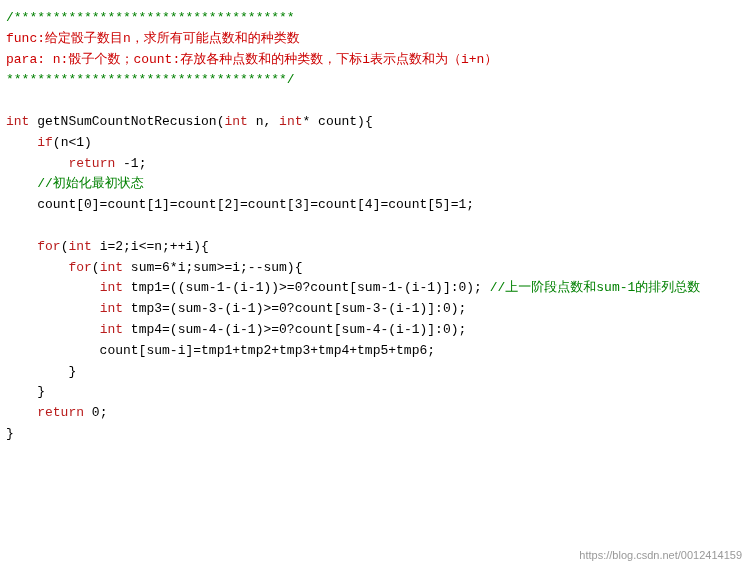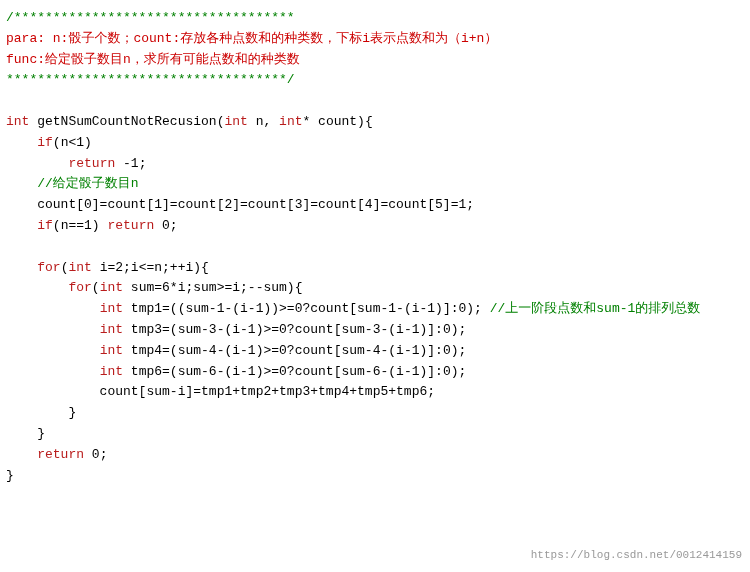--- a/index.html
+++ b/index.html
@@ -34,75 +34,73 @@
     }
     .normal {
       color: #000000;
     }
     .watermark {
       position: absolute;
       bottom: 8px;
       right: 8px;
       color: #999999;
       font-size: 11px;
-      font-family: Liberation Mono, monospace;
+      font-family: Liberation Sans, sans-serif;
     }
     .red-text {
       color: #cc0000;
     }
     .blue-text {
       color: #b91c1c;
     }
     .green-text {
       color: #008000;
     }
   </style>
 </head>
 <body>
 
 <div class="code-container">
 
   <span class="code-line"><span class="green-text">/************************************</span></span>
 
+  <span class="code-line"><span class="red-text">func:给定骰子数目n，求所有可能点数和的种类数</span></span>
+
   <span class="code-line"><span class="red-text">para: n:骰子个数；count:存放各种点数和的种类数，下标i表示点数和为（i+n）</span></span>
-
-  <span class="code-line"><span class="red-text">func:给定骰子数目n，求所有可能点数和的种类数</span></span>
 
 
   <span class="code-line"><span class="green-text">************************************/</span></span>
 
   <span class="code-line"> </span>
 
   <span class="code-line"><span class="blue-text">int</span><span class="normal"> getNSumCountNotRecusion(</span><span class="blue-text">int</span><span class="normal"> n, </span><span class="blue-text">int</span><span class="normal">* count){</span></span>
 
   <span class="code-line"><span class="normal">    </span><span class="blue-text">if</span><span class="normal">(n&lt;1)</span></span>
 
   <span class="code-line"><span class="normal">        </span><span class="blue-text">return</span><span class="normal"> -1;</span></span>
 
-  <span class="code-line"><span class="normal">    </span><span class="green-text">//给定骰子数目n</span></span>
+  <span class="code-line"><span class="normal">    </span><span class="green-text">//初始化最初状态</span></span>
 
   <span class="code-line"><span class="normal">    count[0]=count[1]=count[2]=count[3]=count[4]=count[5]=1;</span></span>
 
-  <span class="code-line"><span class="normal">    </span><span class="blue-text">if</span><span class="normal">(n==1) </span><span class="blue-text">return</span><span class="normal"> 0;</span></span>
 
   <span class="code-line"> </span>
 
   <span class="code-line"><span class="normal">    </span><span class="blue-text">for</span><span class="normal">(</span><span class="blue-text">int</span><span class="normal"> i=2;i&lt;=n;++i){</span></span>
 
   <span class="code-line"><span class="normal">        </span><span class="blue-text">for</span><span class="normal">(</span><span class="blue-text">int</span><span class="normal"> sum=6*i;sum&gt;=i;--sum){</span></span>
 
   <span class="code-line"><span class="normal">            </span><span class="blue-text">int</span><span class="normal"> tmp1=((sum-1-(i-1))&gt;=0?count[sum-1-(i-1)]:0); </span><span class="green-text">//上一阶段点数和sum-1的排列总数</span></span>
 
 
   <span class="code-line"><span class="normal">            </span><span class="blue-text">int</span><span class="normal"> tmp3=(sum-3-(i-1)&gt;=0?count[sum-3-(i-1)]:0);</span></span>
 
   <span class="code-line"><span class="normal">            </span><span class="blue-text">int</span><span class="normal"> tmp4=(sum-4-(i-1)&gt;=0?count[sum-4-(i-1)]:0);</span></span>
 
 
-  <span class="code-line"><span class="normal">            </span><span class="blue-text">int</span><span class="normal"> tmp6=(sum-6-(i-1)&gt;=0?count[sum-6-(i-1)]:0);</span></span>
 
   <span class="code-line"><span class="normal">            count[sum-i]=tmp1+tmp2+tmp3+tmp4+tmp5+tmp6;</span></span>
 
   <span class="code-line"><span class="normal">        }</span></span>
 
   <span class="code-line"><span class="normal">    }</span></span>
 
   <span class="code-line"><span class="normal">    </span><span class="blue-text">return</span><span class="normal"> 0;</span></span>
 
   <span class="code-line"><span class="normal">}</span></span>

